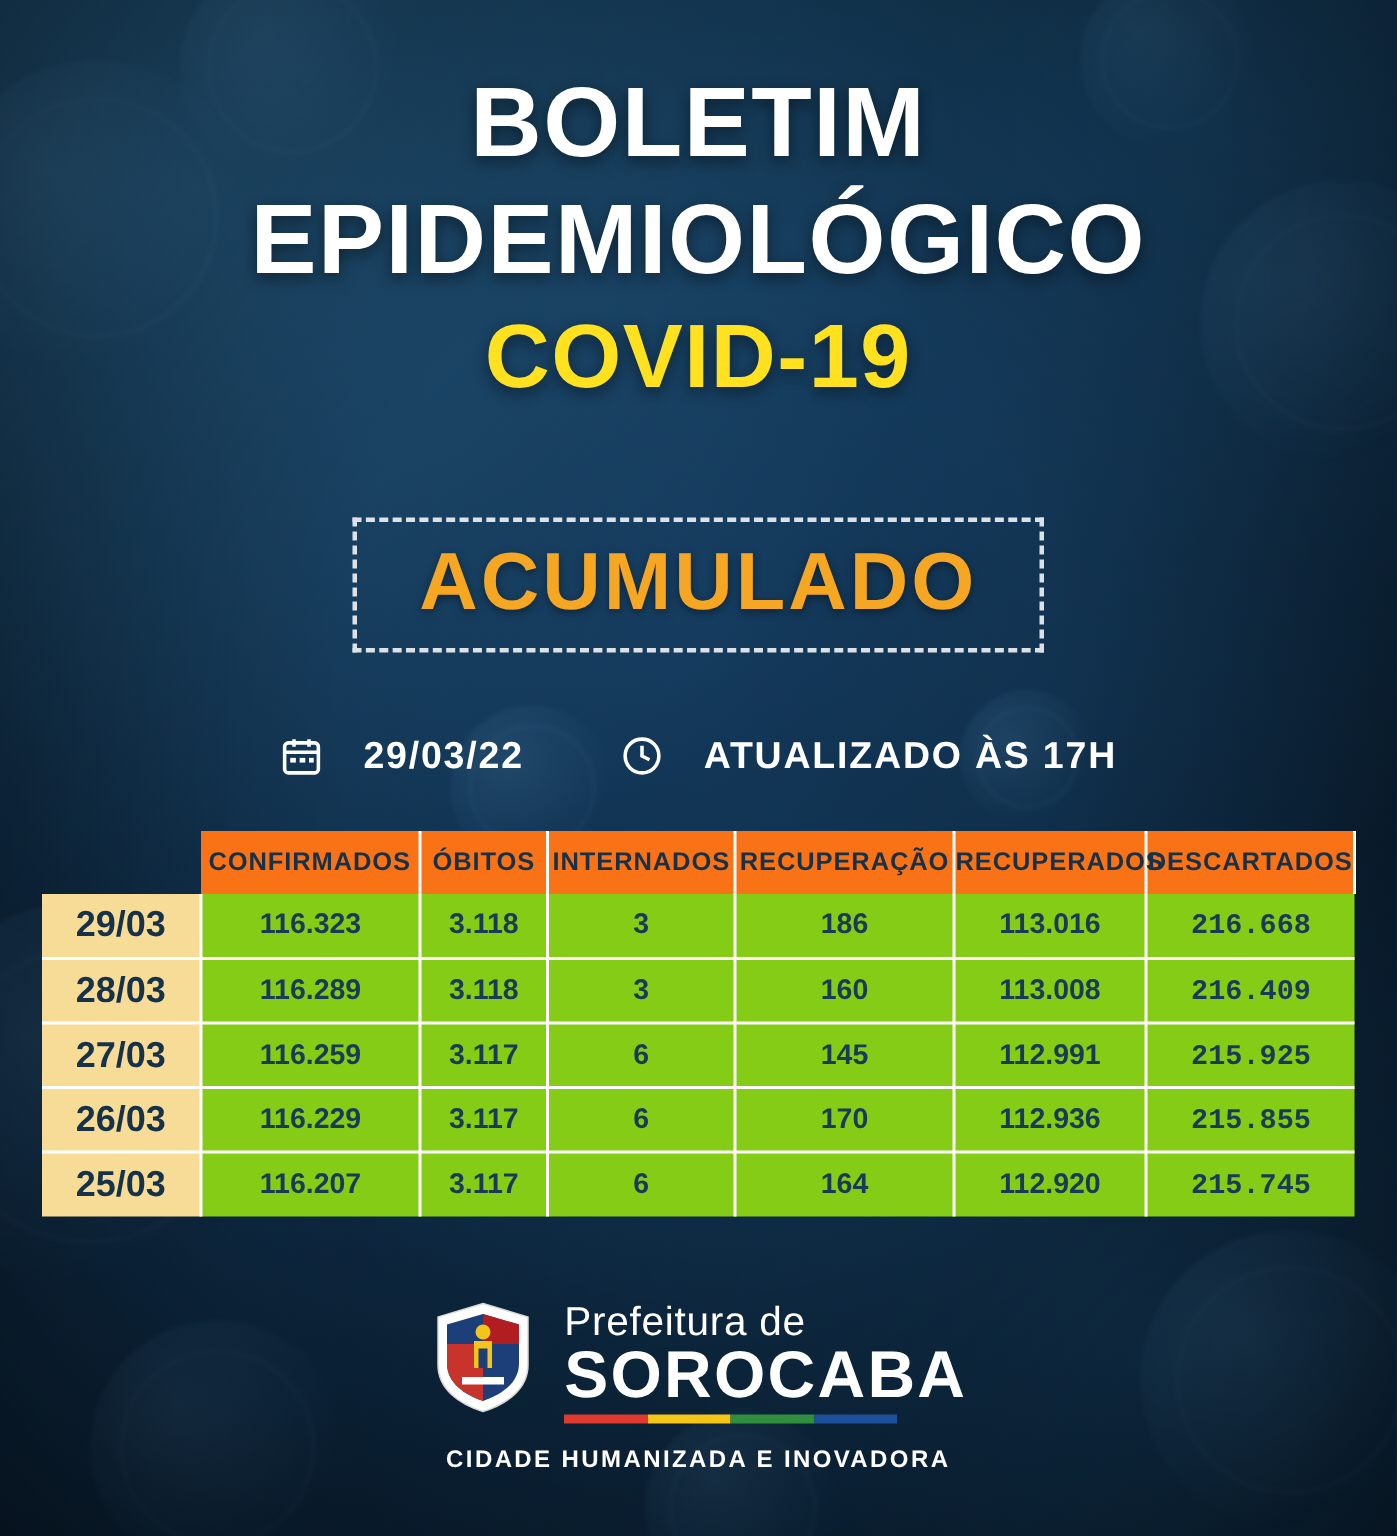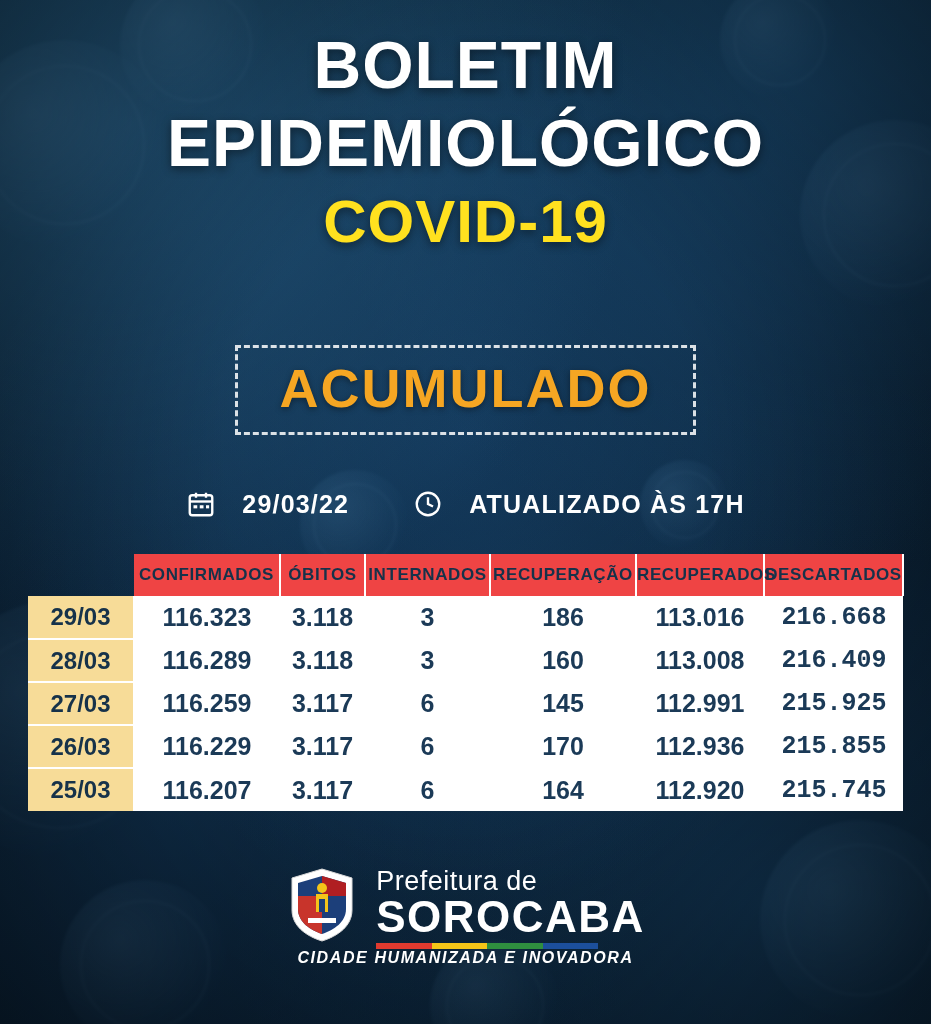--- a/index.html
+++ b/index.html
@@ -54,21 +54,21 @@
 
   
   .content {
     position: relative;
     width: 931px;
     height: 1024px;
   }
 
   .titles {
     position: absolute;
-    top: 26px;
+    top: 42px;
     left: 0;
     width: 931px;
     text-align: center;
   }
   .t-line1, .t-line2 {
     color: #ffffff;
     font-weight: bold;
     font-size: 66px;
     line-height: 78px;
     letter-spacing: 1px;
@@ -127,37 +127,37 @@
     top: 554px;
     left: 28px;
     width: 875px;
   }
   table {
     border-collapse: collapse;
     width: 875px;
     table-layout: fixed;
   }
   thead th {
-    background: #ef4444;
+    background: #f97316;
     color: #16324a;
     font-size: 17px;
     font-weight: bold;
     letter-spacing: 0.6px;
     height: 42px;
     border-right: 2px solid #ffffff;
     text-align: center;
   }
   thead th.corner {
     background: transparent;
     border-right: none;
   }
   tbody td {
-    background: #ffffff;
+    background: #84cc16;
     color: #1b3a57;
-    font-size: 25px;
+    font-size: 19px;
     font-weight: bold;
     height: 43px;
     text-align: center;
     border-bottom: 2px solid #ffffff;
     border-right: 2px solid #ffffff;
   }
   tbody td:last-child { border-right: none; font-family: Liberation Mono, monospace; }
   tbody tr:last-child td { border-bottom: none; }
   tbody td.daycell {
     background: #f7dc98;
@@ -204,25 +204,25 @@
     line-height: 42px;
   }
   .brand-rule {
     margin-top: 5px;
     width: 222px;
     height: 6px;
     display: flex;
   }
   .brand-rule i { flex: 1; height: 6px; display: block; }
   .tagline {
+    margin-top: 16px;
     color: #ffffff;
     font-size: 16px;
     font-weight: bold;
     letter-spacing: 1.6px;
-    font-style: italic;
   }
 </style>
 </head>
 <body>
 
 <div class="bg">
   <div class="bg-blobs">
     <div class="blob" style="width:210px;height:210px;left:-40px;top:40px;"></div>
     <div class="blob" style="width:150px;height:150px;left:120px;top:-30px;"></div>
     <div class="blob" style="width:120px;height:120px;left:720px;top:-20px;"></div>

